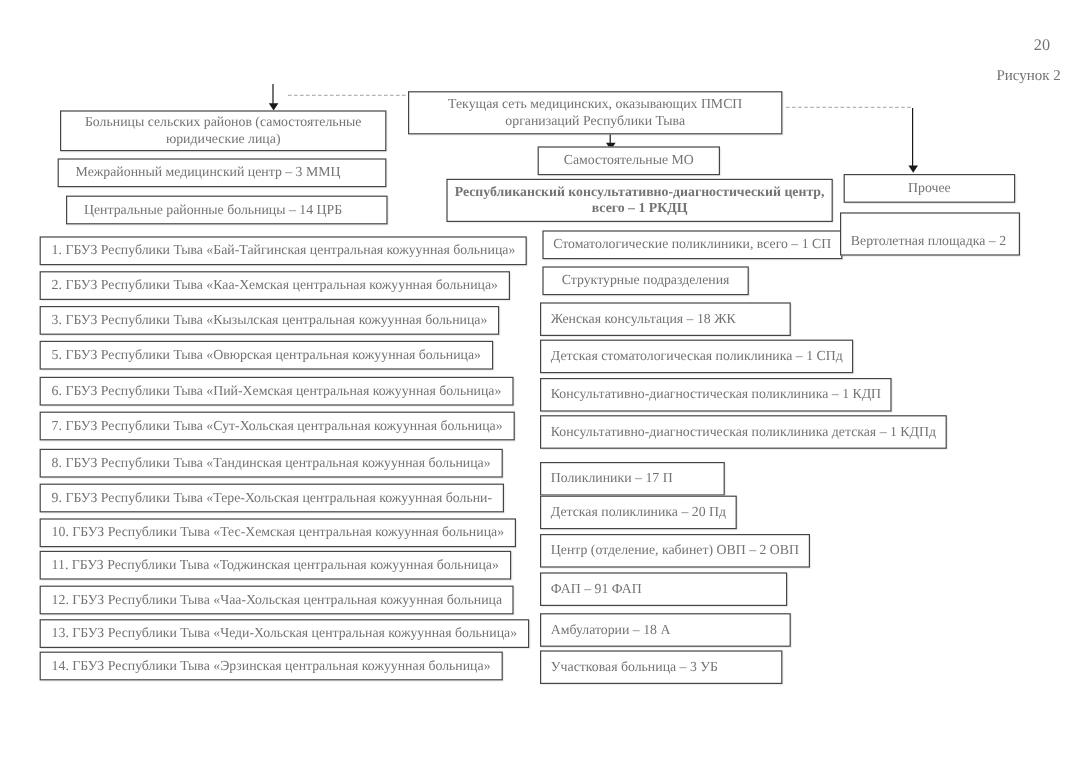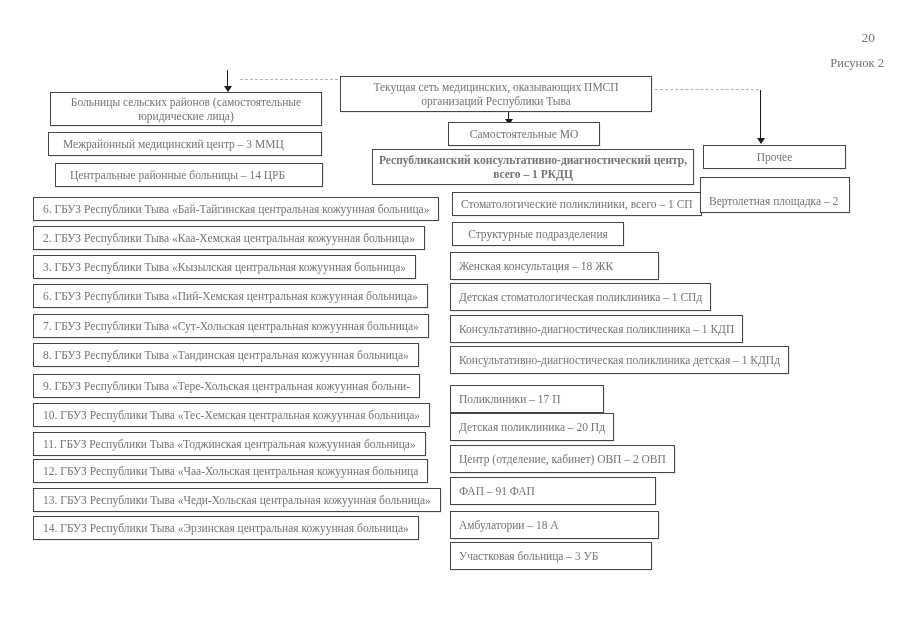--- a/index.html
+++ b/index.html
@@ -104,23 +104,24 @@
       <span class="head"></span>
     </div>
 
   <div class="box top-box centered">Текущая сеть медицинских, оказывающих ПМСП организаций Республики Тыва</div>
 
   <div class="box rural-box centered">Больницы сельских районов (самостоятельные юридические лица)</div>
   <div class="box mmc-box">Межрайонный медицинский центр – 3 ММЦ</div>
   <div class="box crb-box">Центральные районные больницы – 14 ЦРБ</div>
 
   <div class="hospital-list">
-    <div class="box hospital">6. ГБУЗ Республики Тыва «Бай-Тайгинская центральная кожуунная больница»</div>
+    <div class="box hospital">1. ГБУЗ Республики Тыва «Бай-Тайгинская центральная кожуунная больница»</div>
     <div class="box hospital">2. ГБУЗ Республики Тыва «Каа-Хемская центральная кожуунная больница»</div>
     <div class="box hospital">3. ГБУЗ Республики Тыва «Кызылская центральная кожуунная больница»</div>
+    <div class="box hospital">5. ГБУЗ Республики Тыва «Овюрская центральная кожуунная больница»</div>
     <div class="box hospital">6. ГБУЗ Республики Тыва «Пий-Хемская центральная кожуунная больница»</div>
     <div class="box hospital">7. ГБУЗ Республики Тыва «Сут-Хольская центральная кожуунная больница»</div>
     <div class="box hospital">8. ГБУЗ Республики Тыва «Тандинская центральная кожуунная больница»</div>
     <div class="box hospital">9. ГБУЗ Республики Тыва «Тере-Хольская центральная кожуунная больни-</div>
     <div class="box hospital">10. ГБУЗ Республики Тыва «Тес-Хемская центральная кожуунная больница»</div>
     <div class="box hospital">11. ГБУЗ Республики Тыва «Тоджинская центральная кожуунная больница»</div>
     <div class="box hospital">12. ГБУЗ Республики Тыва «Чаа-Хольская центральная кожуунная больница</div>
     <div class="box hospital">13. ГБУЗ Республики Тыва «Чеди-Хольская центральная кожуунная больница»</div>
     <div class="box hospital">14. ГБУЗ Республики Тыва «Эрзинская центральная кожуунная больница»</div>
   </div>

